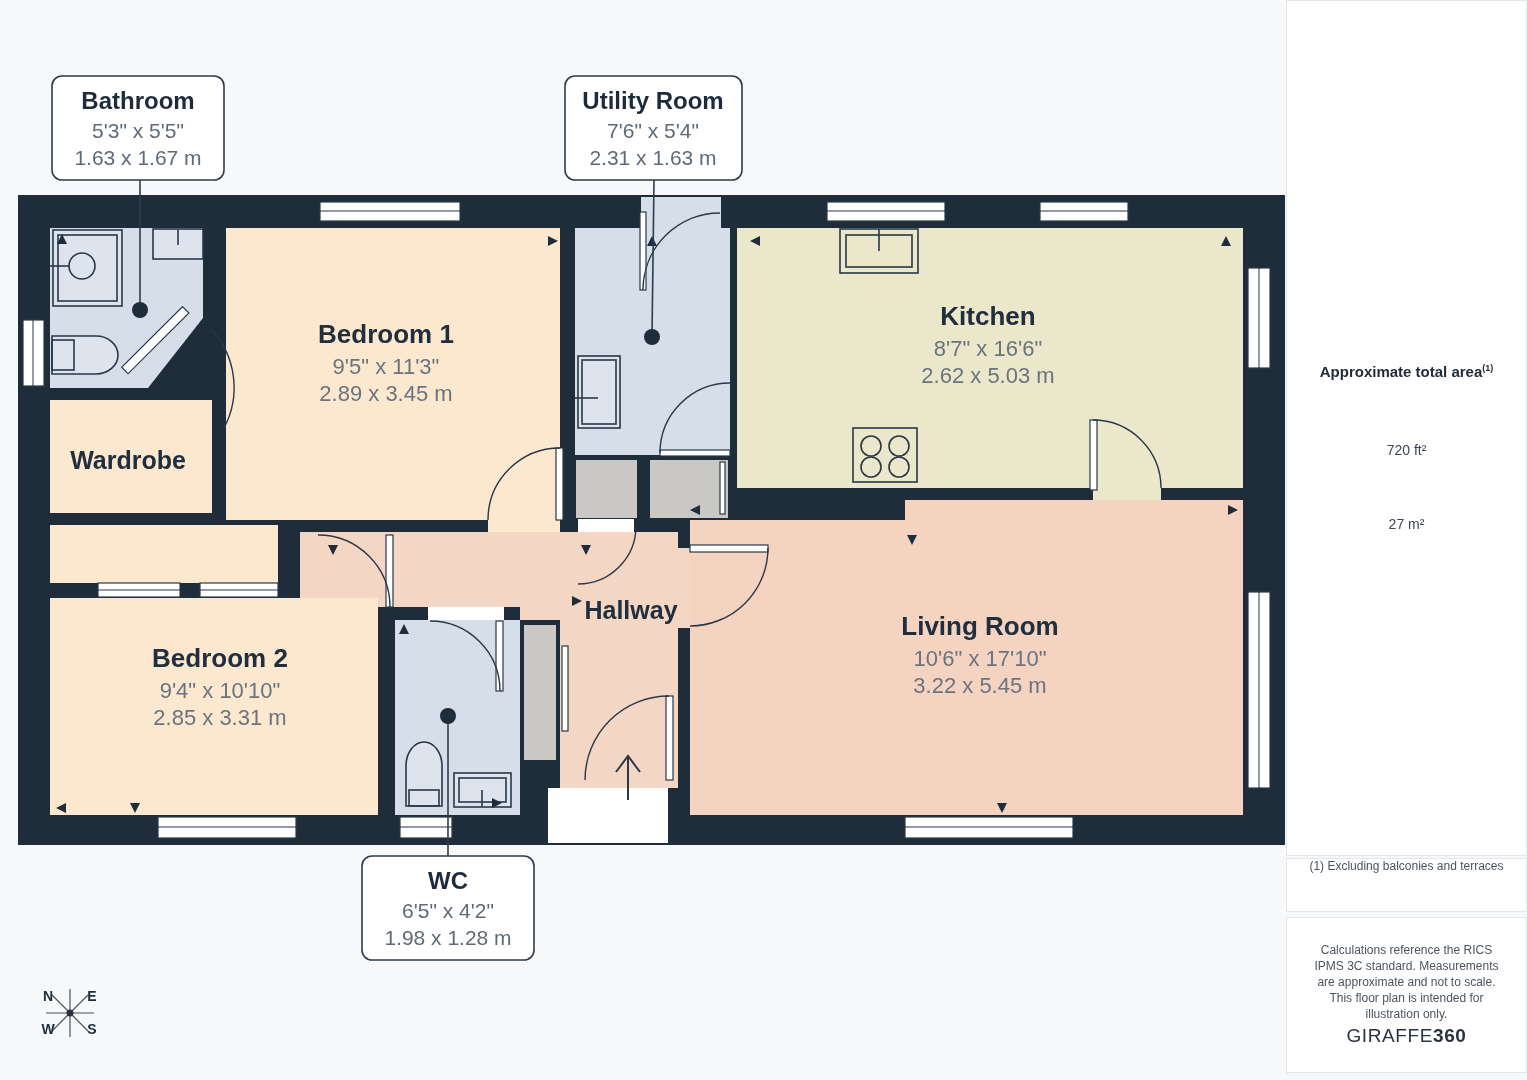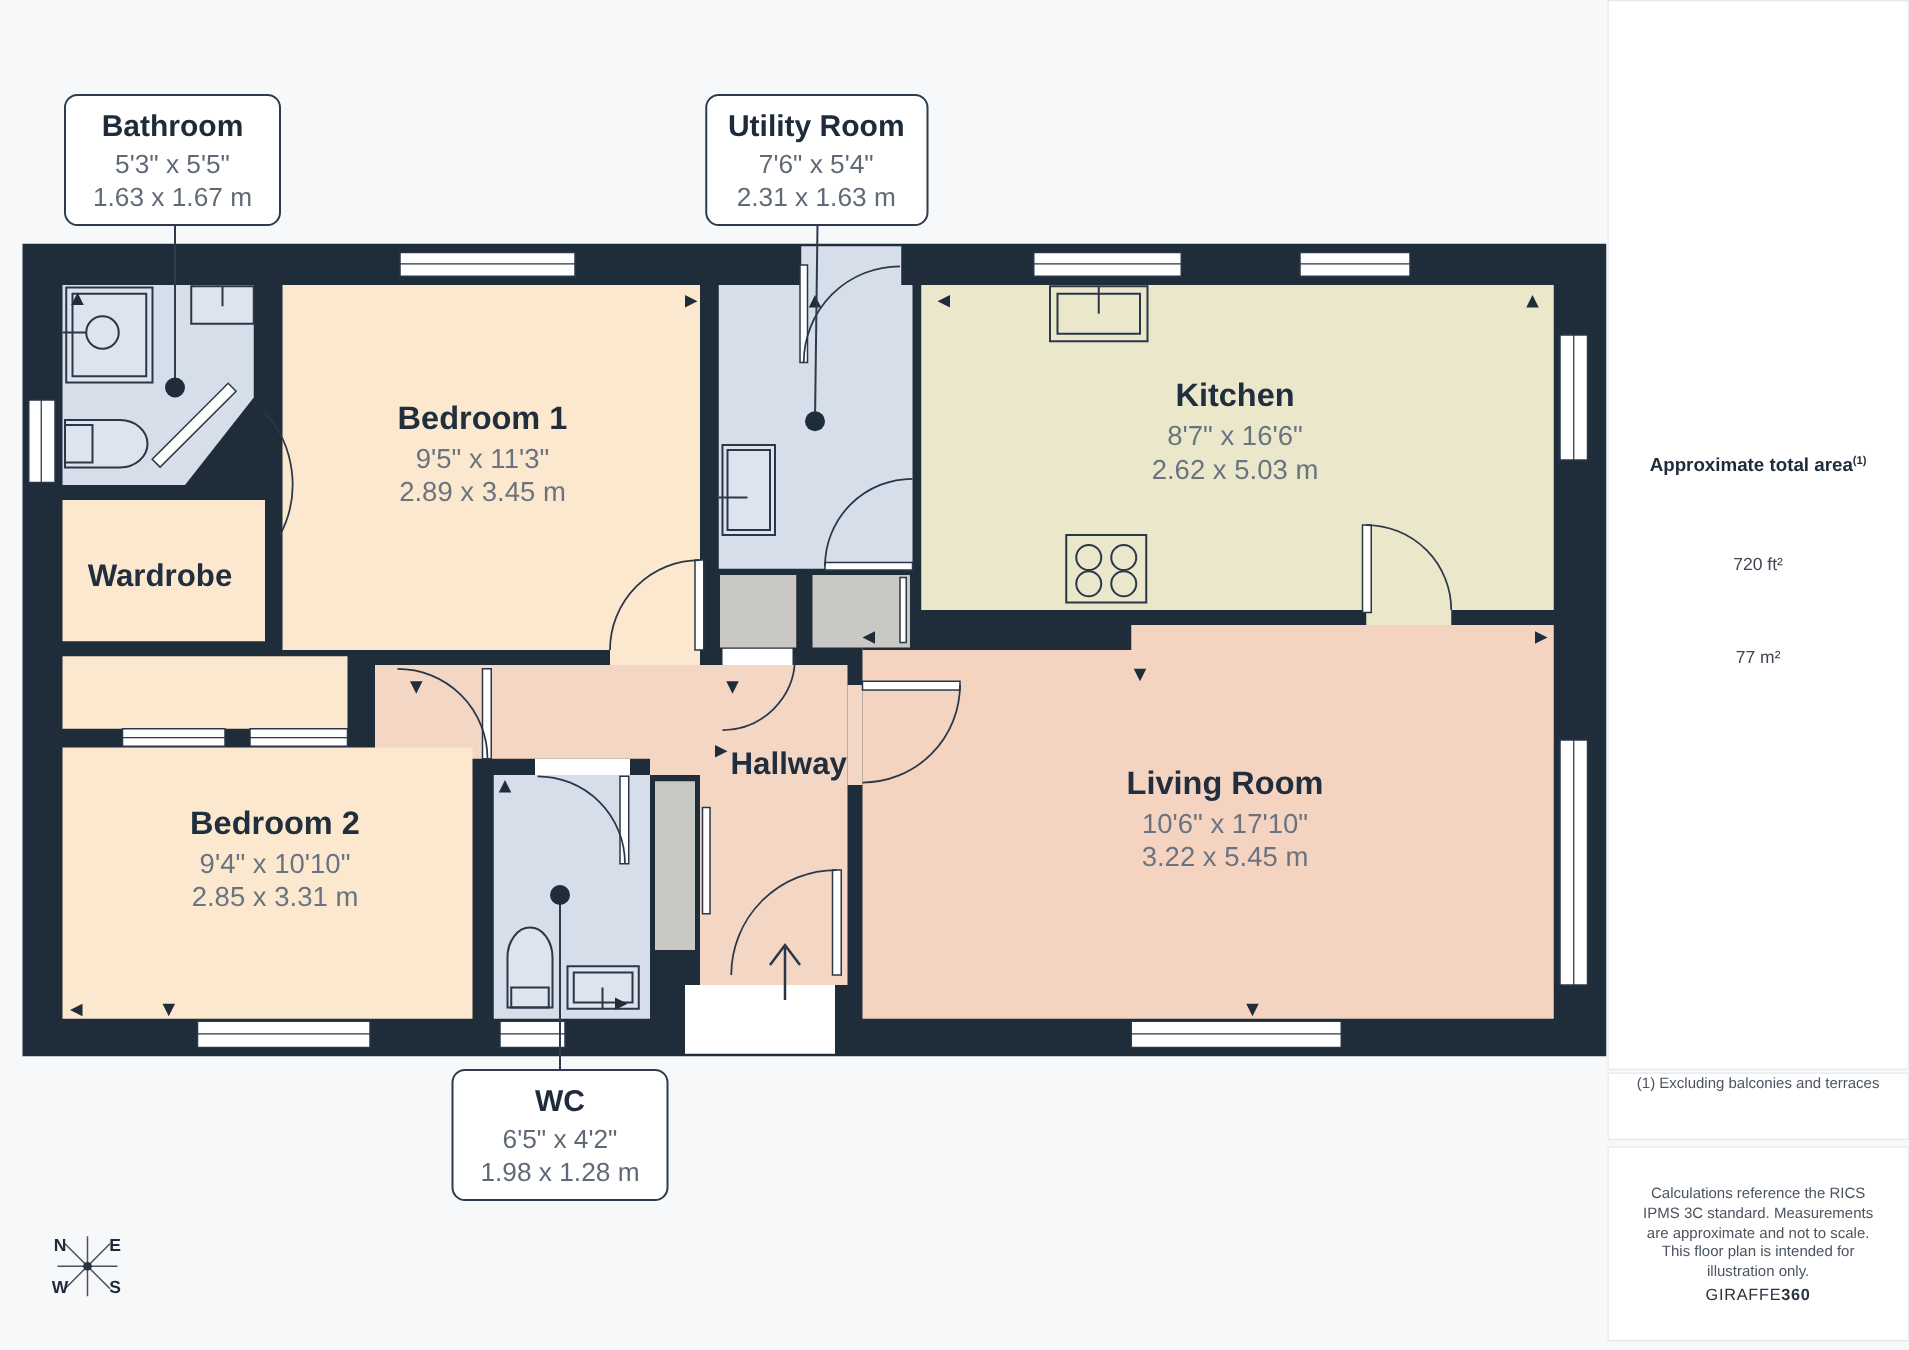--- a/index.html
+++ b/index.html
@@ -36,21 +36,21 @@
   #area-title{font-size:15px;font-weight:bold;color:#1e2b3a;margin-bottom:10px;margin-top:45px;}
   #area-title sup{font-size:9px;}
   .area-val{font-size:14px;color:#3c4551;line-height:1.85;margin-top:48px;}
   #footnote-card{position:absolute;left:0;top:858px;width:241px;height:54px;
     display:flex;align-items:flex-start;justify-content:center;text-align:center;
     font-size:12px;color:#4b545f;}
   #disclaimer-card{position:absolute;left:0;top:917px;width:241px;height:156px;
     display:flex;flex-direction:column;align-items:center;justify-content:center;text-align:center;
     font-size:12px;color:#4b545f;padding:16px 22px;}
   #disclaimer-text{line-height:1.32;}
-  #brand{margin-top:2px;font-size:13px;color:#2a3340;letter-spacing:.6px;}
+  #brand{margin-top:2px;font-size:19px;color:#2a3340;letter-spacing:.6px;}
   #brand .b{font-weight:bold;}
 </style>
 </head>
 <body>
 
 <svg id="plan-area" viewBox="0 0 1286 1080" xmlns="http://www.w3.org/2000/svg">
 
   <rect class="wall" x="18" y="195" width="1267" height="650"></rect>
 
   <path fill="#d6dee9" d="M50,228 H203 V318 L148,388 H50 Z"></path>
@@ -292,21 +292,21 @@
   <text class="compass-letter" x="48" y="1034" text-anchor="middle">W</text>
   <text class="compass-letter" x="92" y="1034" text-anchor="middle">S</text>
 </svg>
 
 <div id="sidebar">
   <div id="area-card" class="side-card">
     <div id="area-title">
       <span>Approximate total area</span><sup>(1)</sup>
     </div>
     <div class="area-val">720 ft²</div>
-    <div class="area-val">77 m²</div>
+    <div class="area-val">27 m²</div>
   </div>
   <div id="footnote-card" class="side-card">
     <span>(1) Excluding balconies and terraces</span>
   </div>
   <div id="disclaimer-card" class="side-card">
     <div id="disclaimer-text">Calculations reference the RICS IPMS 3C standard. Measurements are approximate and not to scale. This floor plan is intended for illustration only.</div>
     <div id="brand">
       <span>GIRAFFE</span><span class="b">360</span>
     </div>
   </div>

